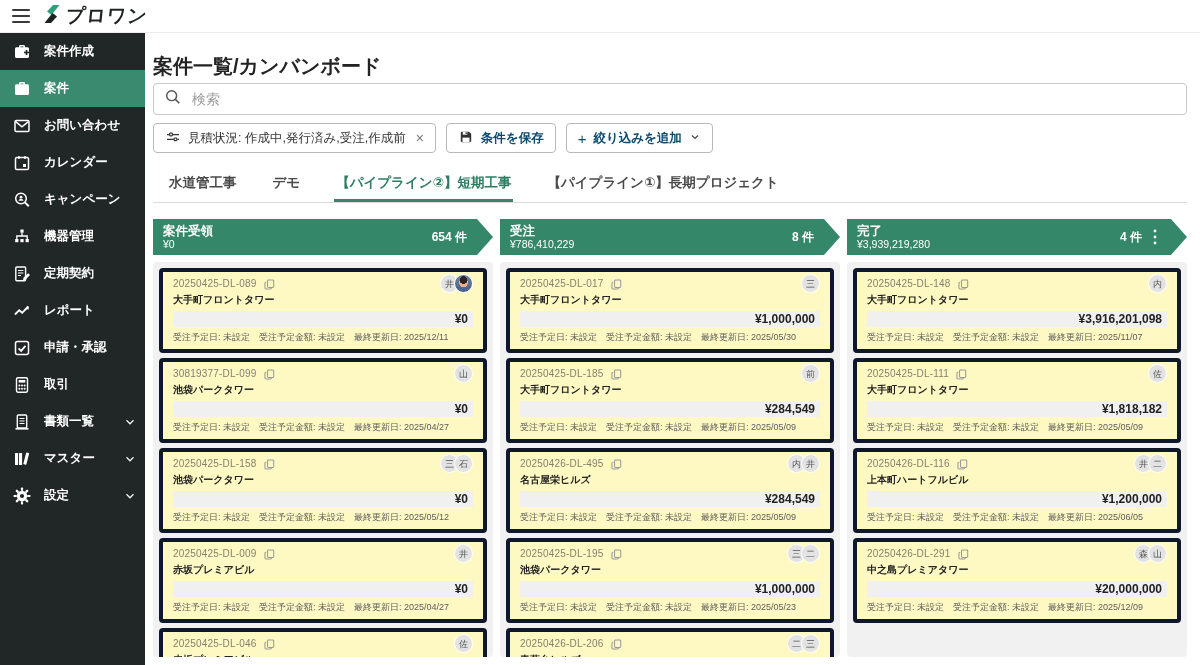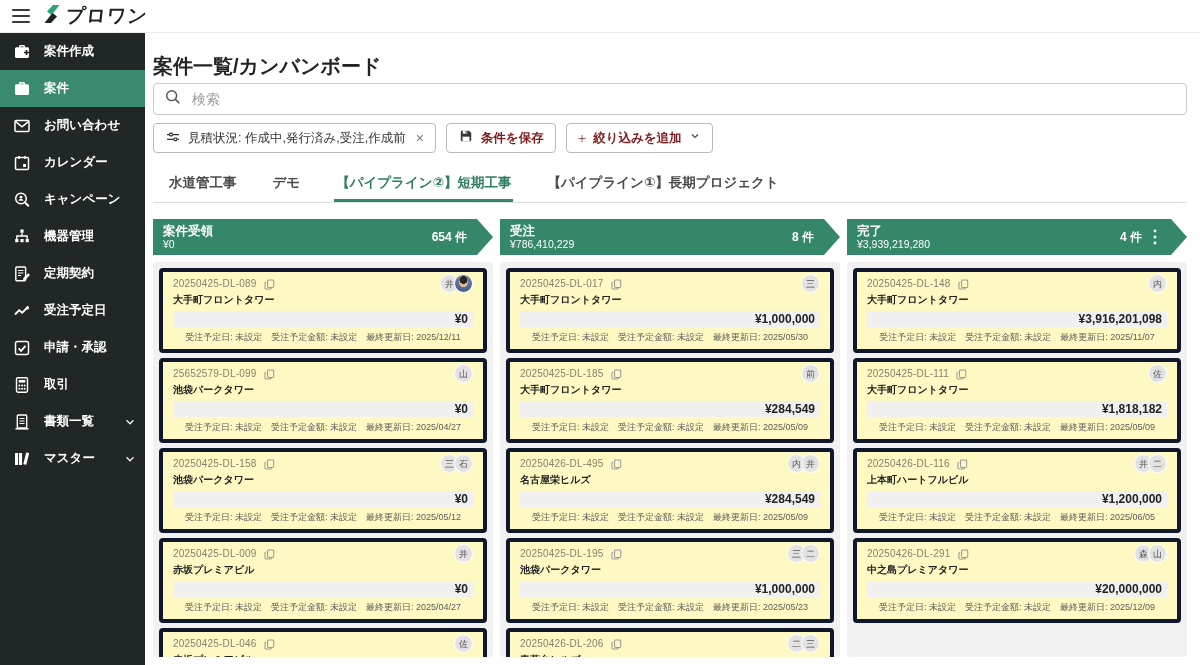--- a/index.html
+++ b/index.html
@@ -30,21 +30,21 @@
   .search-box{margin-top:3px;width:1034px;height:32px;border:1px solid #c9c9c9;border-radius:4px;
     display:flex;align-items:center;gap:8px;padding:0 10px;background:#fff;}
   .search-box input{border:0;outline:0;flex:1;font-size:14px;color:#333;background:transparent;
     font-family:"Liberation Sans","DejaVu Sans",sans-serif;}
   .search-box input::placeholder{color:#9b9b9b;}
 
   .filter-row{margin-top:8px;display:flex;align-items:flex-end;gap:10px;}
   .chip,.btn{height:30px;border:1px solid #b9b9b9;border-radius:4px;background:#fff;
     display:inline-flex;align-items:center;gap:7px;padding:0 11px;font-size:12.5px;color:#333;cursor:pointer;white-space:nowrap;}
   .chip .chip-close{color:#777;font-size:14px;margin-left:3px;cursor:pointer;}
-  .btn{font-weight:600;color:#7f1d1d;font-family:Liberation Serif, serif;}
+  .btn{font-weight:600;color:#0c4a6e;}
   .btn .plus{font-size:15px;font-weight:400;}
 
   .tabs{margin-top:12px;display:flex;gap:32px;border-bottom:1px solid #dcdcdc;width:1034px;padding-left:14px;}
   .tab{font-size:13.5px;font-weight:bold;color:#4a4a4a;padding:9px 2px 7px;border-bottom:3px solid transparent;cursor:pointer;white-space:nowrap;}
   .tab.active{color:#2c7d63;border-bottom-color:#35876a;}
 
   
   .board{margin-top:16px;display:flex;gap:7px;height:438px;overflow:hidden;}
   .column{width:340px;flex:none;display:flex;flex-direction:column;}
   .col-header{height:36px;flex:none;background:#35876a;color:#ffffff;display:flex;align-items:center;
@@ -64,21 +64,21 @@
   .avatars{margin-left:auto;display:flex;}
   .avatar{width:19px;height:19px;border-radius:50%;background:#e3e3e3;color:#555;font-size:9px;
     line-height:18px;text-align:center;border:1px solid #fff;margin-left:-5px;overflow:hidden;flex:none;}
   .avatar.photo{background:
     radial-gradient(circle at 50% 30%, #2c2420 0 26%, transparent 27%),
     radial-gradient(circle at 50% 46%, #e8b48c 0 34%, transparent 35%),
     linear-gradient(180deg,#6b84a8 0%,#46608a 100%);}
   .card-title{margin-top:1px;font-size:10px;font-weight:bold;color:#222;height:16px;white-space:nowrap;overflow:hidden;}
   .amount-strip{margin-top:2px;height:16px;background:#f0f0f0;display:flex;align-items:center;
     justify-content:flex-end;padding-right:5px;font-size:12px;font-weight:bold;color:#222;}
-  .card-footer{margin-top:4px;font-size:9px;color:#5c5c5c;display:flex;gap:9px;white-space:nowrap;overflow:hidden;justify-content:center;}
+  .card-footer{margin-top:4px;font-size:9px;color:#5c5c5c;display:flex;gap:9px;white-space:nowrap;overflow:hidden;}
 </style>
 </head>
 <body>
 
 <div class="topbar">
   <div class="hamburger">
       <span></span>
       <span></span>
       <span></span>
     </div>
@@ -178,21 +178,21 @@
 
   </div>
 
   <div class="sb-item">
     <span class="sb-icon">
         <svg width="20" height="20" viewBox="0 0 20 20">
           <path d="M3 13.5l4.2-4.3 3 2.6 6-6.3" stroke="#fff" stroke-width="1.9" fill="none"></path>
           <path d="M16.5 5.2l.3 3.2-3.1-.4z" fill="#fff"></path>
         </svg>
       </span>
-    <span class="sb-label">受注予定日</span>
+    <span class="sb-label">レポート</span>
 
   </div>
 
   <div class="sb-item">
     <span class="sb-icon">
         <svg width="20" height="20" viewBox="0 0 20 20">
           <rect x="3.5" y="3.5" width="13" height="13" rx="2" stroke="#fff" stroke-width="1.5" fill="none"></rect>
           <path d="M6.6 10.4l2.5 2.5 4.4-5" stroke="#fff" stroke-width="1.8" fill="none"></path>
         </svg>
       </span>
@@ -244,20 +244,44 @@
         </svg>
       </span>
     <span class="sb-label">マスター</span>
     <span class="sb-chev" style="display: inline-block;">
       <svg width="14" height="14" viewBox="0 0 20 20">
           <path d="M5 7.5l5 5 5-5" stroke="#fff" stroke-width="1.8" fill="none"></path>
         </svg>
     </span>
   </div>
 
+  <div class="sb-item">
+    <span class="sb-icon">
+        <svg width="20" height="20" viewBox="0 0 20 20">
+          <g fill="#fff">
+            <rect x="8.9" y="1.6" width="2.2" height="3.2" rx="0.6"></rect>
+            <rect x="8.9" y="15.2" width="2.2" height="3.2" rx="0.6"></rect>
+            <rect x="1.6" y="8.9" width="3.2" height="2.2" rx="0.6"></rect>
+            <rect x="15.2" y="8.9" width="3.2" height="2.2" rx="0.6"></rect>
+            <rect x="8.9" y="1.6" width="2.2" height="3.2" rx="0.6" transform="rotate(45 10 10)"></rect>
+            <rect x="8.9" y="15.2" width="2.2" height="3.2" rx="0.6" transform="rotate(45 10 10)"></rect>
+            <rect x="8.9" y="1.6" width="2.2" height="3.2" rx="0.6" transform="rotate(-45 10 10)"></rect>
+            <rect x="8.9" y="15.2" width="2.2" height="3.2" rx="0.6" transform="rotate(-45 10 10)"></rect>
+            <circle cx="10" cy="10" r="5.2"></circle>
+          </g>
+          <circle cx="10" cy="10" r="2.1" fill="#212726"></circle>
+        </svg>
+      </span>
+    <span class="sb-label">設定</span>
+    <span class="sb-chev" style="display: inline-block;">
+      <svg width="14" height="14" viewBox="0 0 20 20">
+          <path d="M5 7.5l5 5 5-5" stroke="#fff" stroke-width="1.8" fill="none"></path>
+        </svg>
+    </span>
+  </div>
 </nav>
 
 <div class="main">
   <h1 class="page-title">案件一覧/カンバンボード</h1>
 
   <div class="search-box">
     <span>
       <svg width="18" height="18" viewBox="0 0 20 20">
           <circle cx="8.5" cy="8.5" r="5.5" stroke="#555" stroke-width="1.6" fill="none"></circle>
           <line x1="12.7" y1="12.7" x2="17" y2="17" stroke="#555" stroke-width="1.8"></line>
@@ -339,21 +363,21 @@
     <div class="amount-strip">¥0</div>
     <div class="card-footer">
       <span>受注予定日: 未設定</span>
       <span>受注予定金額: 未設定</span>
       <span>最終更新日: 2025/12/11</span>
     </div>
   </div>
 
   <div class="card">
     <div class="card-top">
-      <span class="card-id">25652579-DL-099</span>
+      <span class="card-id">30819377-DL-099</span>
       <span class="copy-ic">
         <svg width="13" height="13" viewBox="0 0 20 20" fill="none" stroke="#9a9a9a" stroke-width="1.6">
           <rect x="7" y="3" width="9.5" height="11.5" rx="1.5"></rect>
           <path d="M5 6.5H4.5C3.7 6.5 3 7.2 3 8v7.5C3 16.3 3.7 17 4.5 17h7c.8 0 1.5-.7 1.5-1.5V15"></path>
         </svg>
       </span>
       <span class="avatars">
                 <span class="avatar">山</span>
               </span>
     </div>

